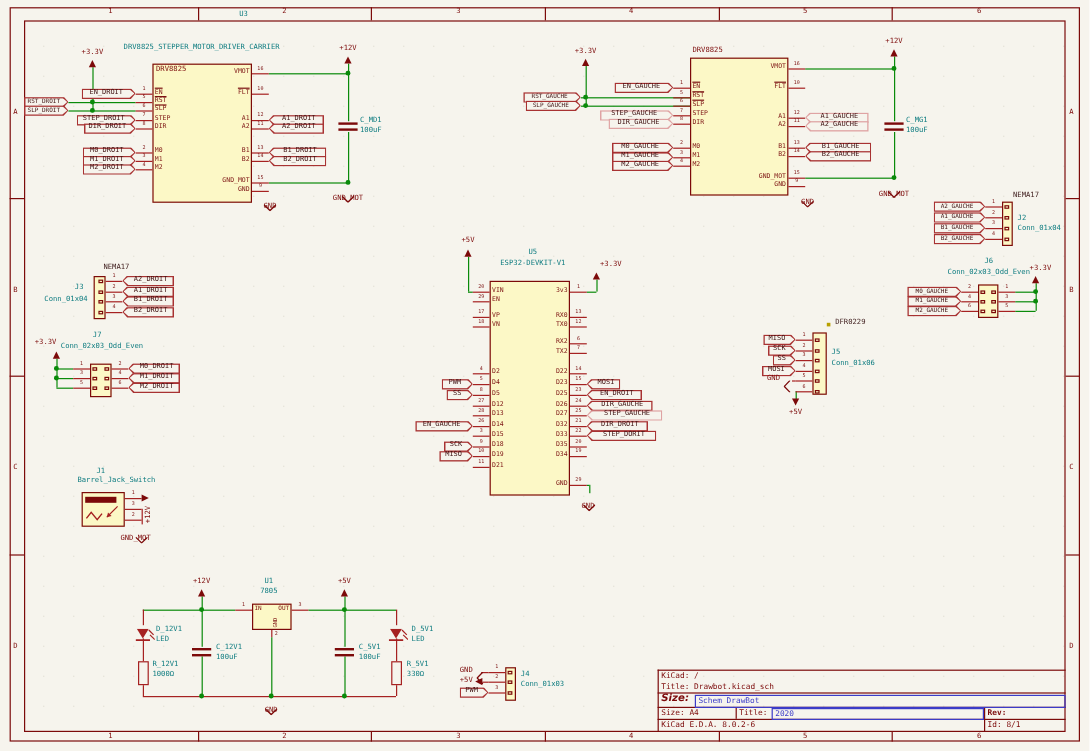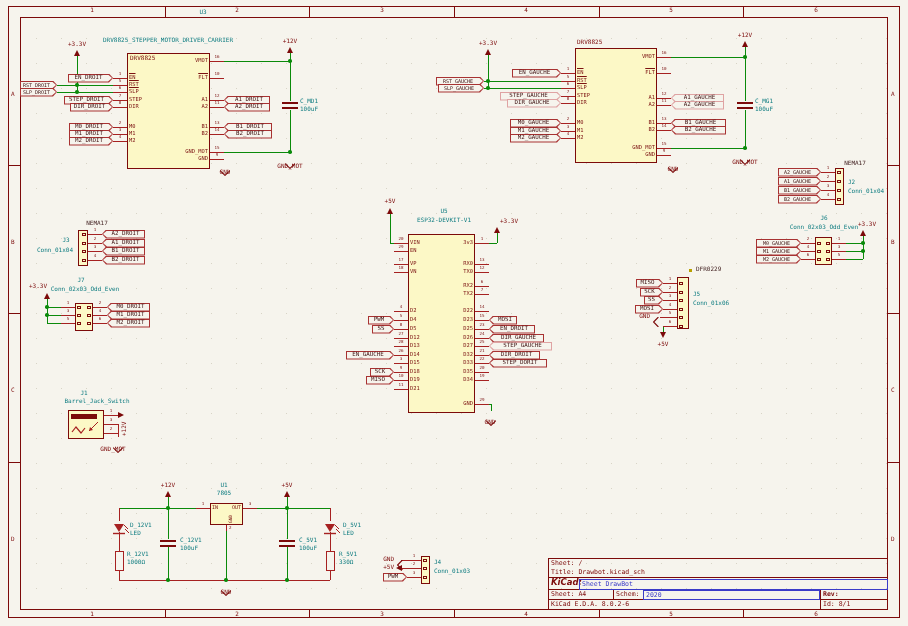--- a/index.html
+++ b/index.html
@@ -787,28 +787,28 @@
     </div>
 
   <div>
     <div class="fl" style="left:548px;top:558px;width:340px;height:1px"></div>
     <div class="fl" style="left:548px;top:577px;width:340px;height:1px"></div>
     <div class="fl" style="left:548px;top:589px;width:340px;height:1px"></div>
     <div class="fl" style="left:548px;top:599px;width:340px;height:1px"></div>
     <div class="fl" style="left:548px;top:558px;width:1px;height:52px"></div>
     <div class="fl" style="left:613px;top:590px;width:1px;height:9px"></div>
     <div class="fl" style="left:820px;top:590px;width:1px;height:20px"></div>
-    <span class="tbt" style="left:551px;top:560px">Sheet: /</span>
+    <span class="tbt" style="left:551px;top:560px">KiCad: /</span>
     <span class="tbt" style="left:551px;top:569px">Title: Drawbot.kicad_sch</span>
-    <span class="tbt tb-title-label" style="left:551px;top:578px">KiCad:</span>
+    <span class="tbt tb-title-label" style="left:551px;top:578px">Size:</span>
     <span class="tb-box" style="left:579px;top:579px;width:307px;height:9px">
-        <span>Sheet DrawBot</span>
+        <span>Schem DrawBot</span>
       </span>
-    <span class="tbt" style="left:551px;top:591px">Sheet: A4</span>
-    <span class="tbt" style="left:616px;top:591px">Schem:</span>
+    <span class="tbt" style="left:551px;top:591px">Size: A4</span>
+    <span class="tbt" style="left:616px;top:591px">Title:</span>
     <span class="tb-box" style="left:643px;top:590px;width:175px;height:8px">
         <span>2020</span>
       </span>
     <span class="tbt tb-bold" style="left:823px;top:591px">Rev:</span>
     <span class="tbt" style="left:551px;top:601px">KiCad E.D.A. 8.0.2-6</span>
     <span class="tbt" style="left:823px;top:601px">Id: 8/1</span>
   </div>
 </div>
 
 </body></html>

